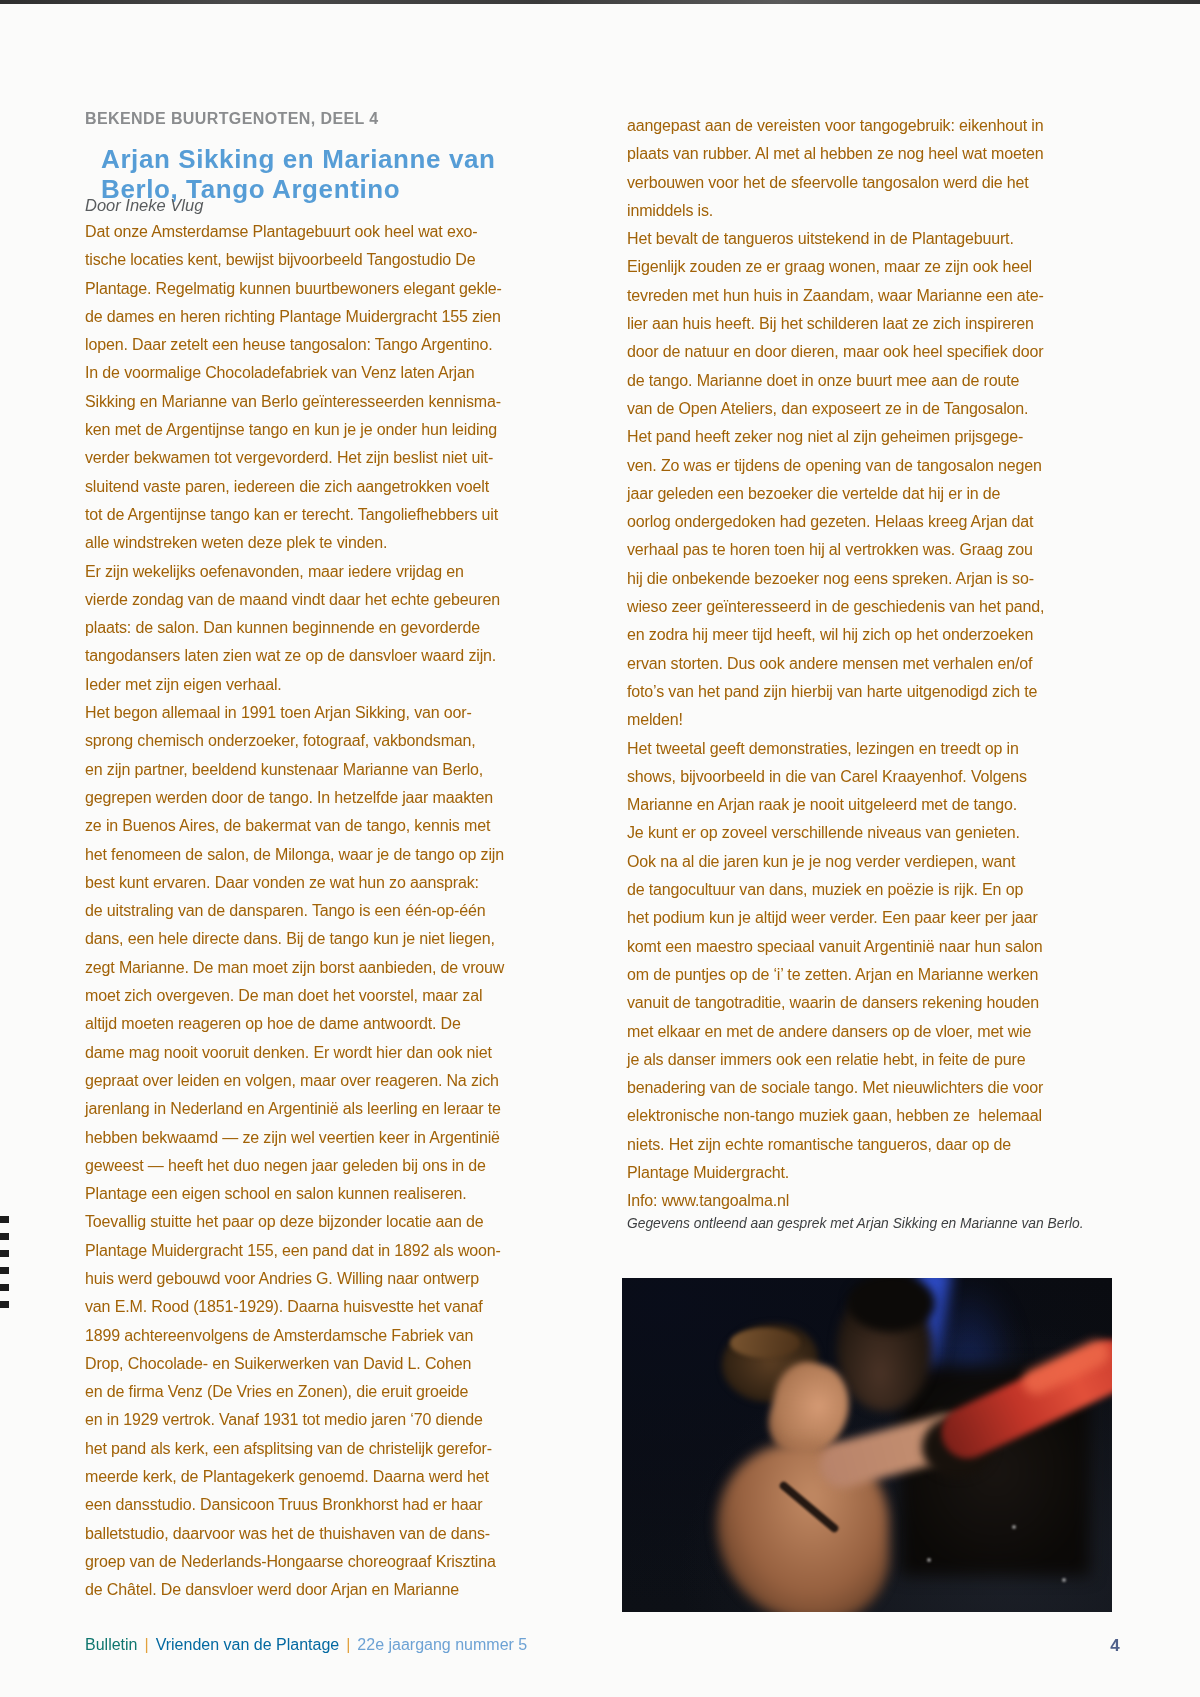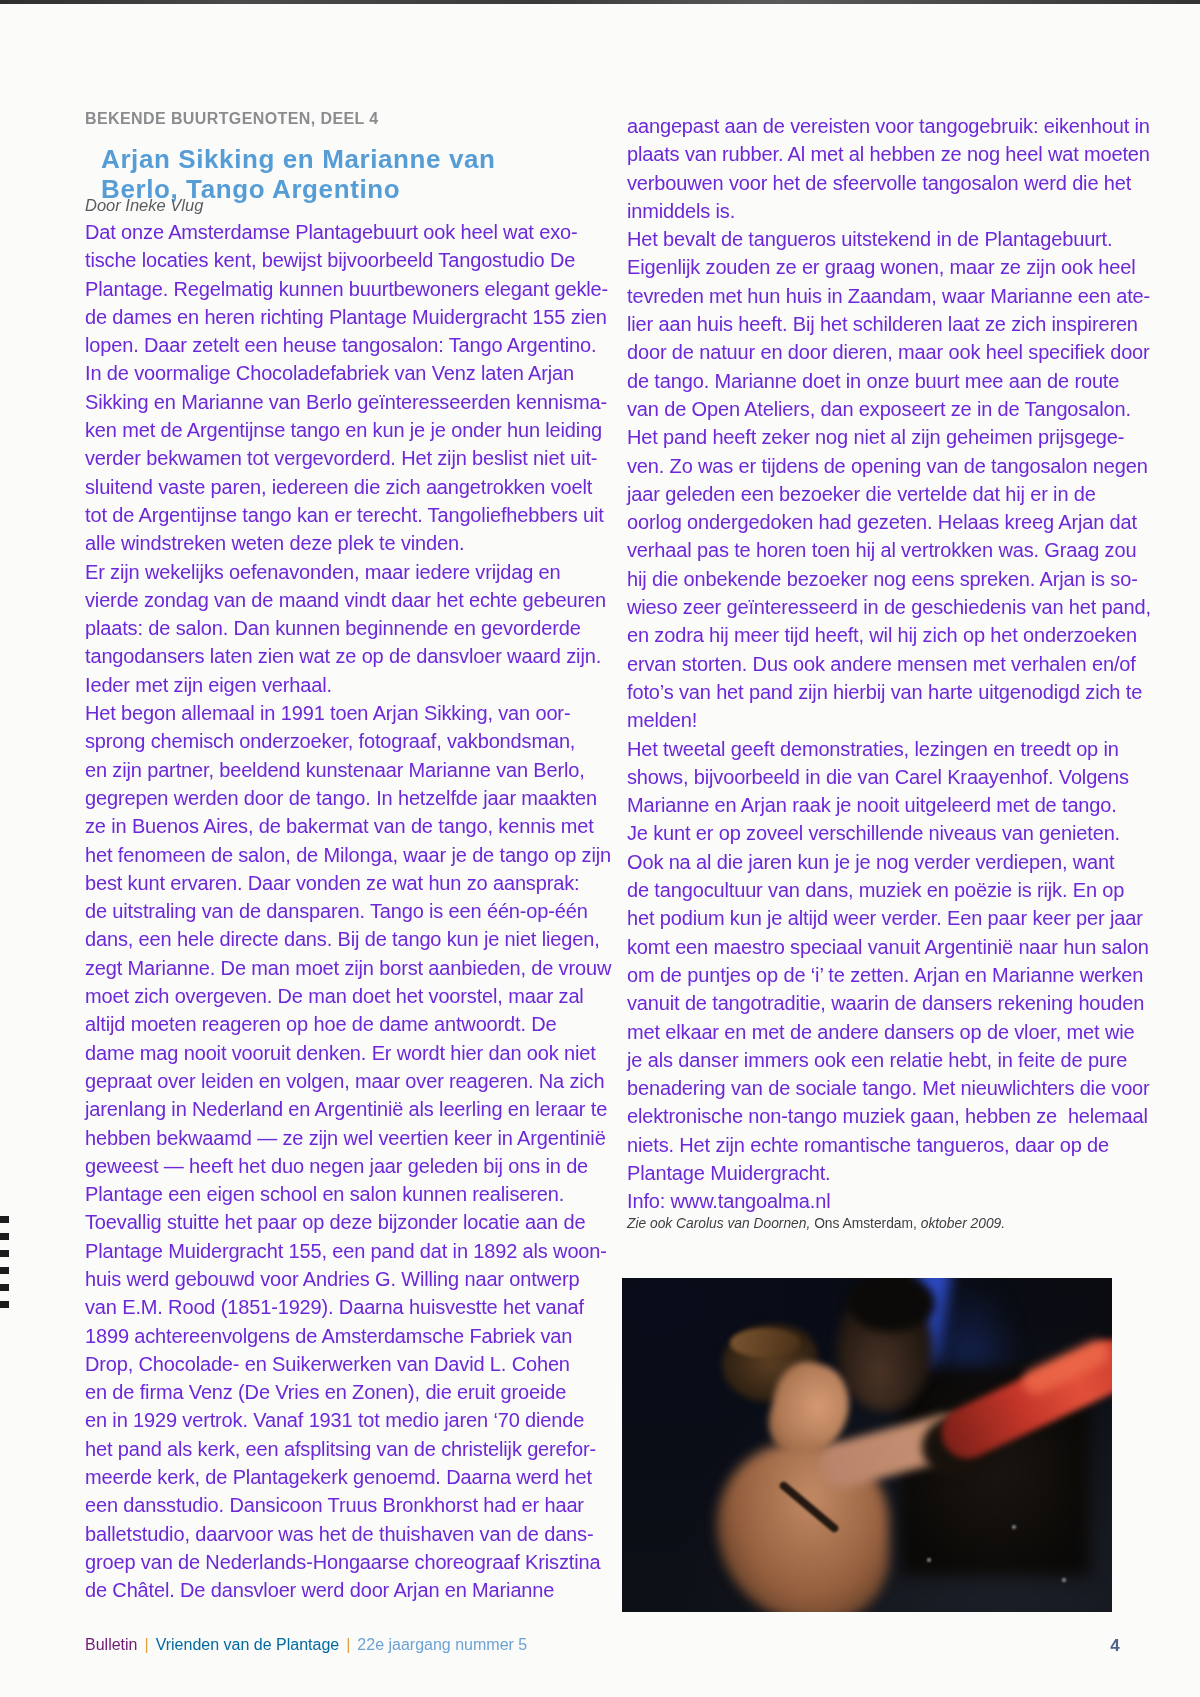--- a/index.html
+++ b/index.html
@@ -26,22 +26,22 @@
     position:absolute;left:85px;top:128px;
     font-size:26px;font-weight:bold;color:#569dd6;
     line-height:30px;letter-spacing:.6px;white-space:pre-line;
   }
   .byline{
     position:absolute;left:85px;top:196px;
     font-size:16.5px;font-style:italic;color:#595c5e;
   }
   .colbody{
     position:absolute;width:500px;
-    font-size:20px;line-height:28.3px;letter-spacing:-0.15px;
-    white-space:pre;color:#6d28d9;
+    font-size:16px;line-height:28.3px;letter-spacing:-0.15px;
+    white-space:pre;color:#a16207;
   }
   .col-left{left:85px;top:218px;}
   .col-right{left:627px;top:112px;}
   .credits{
     position:absolute;left:627px;top:1210px;width:500px;
     font-size:13.8px;font-style:italic;line-height:27.5px;color:#3d3f41;
     white-space:nowrap;
   }
   .credits .roman{font-style:normal;}
   .photo{
@@ -83,21 +83,21 @@
     background:linear-gradient(90deg,#7a1f18,#c23528 40%,#e2503a 70%,#c83a2c);filter:blur(3px);}
   .ph-glovehi{left:398px;top:76px;width:92px;height:26px;transform:rotate(-25deg);border-radius:13px;
     background:#ef6a4a;filter:blur(5px);opacity:.8;}
   .ph-dot{width:4px;height:4px;border-radius:50%;background:rgba(255,255,255,.55);filter:blur(1px);}
   .ph-dot.d1{left:305px;top:280px;}
   .ph-dot.d2{left:390px;top:247px;}
   .ph-dot.d3{left:440px;top:300px;}
   .footer{
     position:absolute;left:85px;top:1636px;font-size:16px;white-space:nowrap;
   }
-  .footer .f-blue{color:#701a75;}
+  .footer .f-blue{color:#0f766e;}
   .footer .f-blue2{color:#6da2d4;}
   .footer .f-dark{color:#0369a1;}
   .footer .f-sep{color:#e2a13c;padding:0 7px;}
   .pagenum{
     position:absolute;left:1100px;top:1636px;width:30px;text-align:center;
     font-size:17px;font-weight:bold;color:#4f608a;
   }
 </style>
 </head>
 <body>
@@ -193,21 +193,21 @@
 vanuit de tangotraditie, waarin de dansers rekening houden
 met elkaar en met de andere dansers op de vloer, met wie
 je als danser immers ook een relatie hebt, in feite de pure
 benadering van de sociale tango. Met nieuwlichters die voor
 elektronische non-tango muziek gaan, hebben ze  helemaal
 niets. Het zijn echte romantische tangueros, daar op de
 Plantage Muidergracht.
 Info: www.tangoalma.nl</div>
 
 <div class="credits">
-  <div><span>Zie ook Carolus van Doornen, </span><span class="roman">Ons Amsterdam,</span><span> oktober 2009.</span></div>
+  <div>Gegevens ontleend aan gesprek met Arjan Sikking en Marianne van Berlo.</div>
 </div>
 
 <div class="photo">
   <div class="ph-bg"></div>
   <div class="ph-blueglow"></div>
   <div class="ph-bluestreak"></div>
   <div class="ph-manbody"></div>
   <div class="ph-manhead"></div>
   <div class="ph-mancap"></div>
   <div class="ph-hair"></div>

